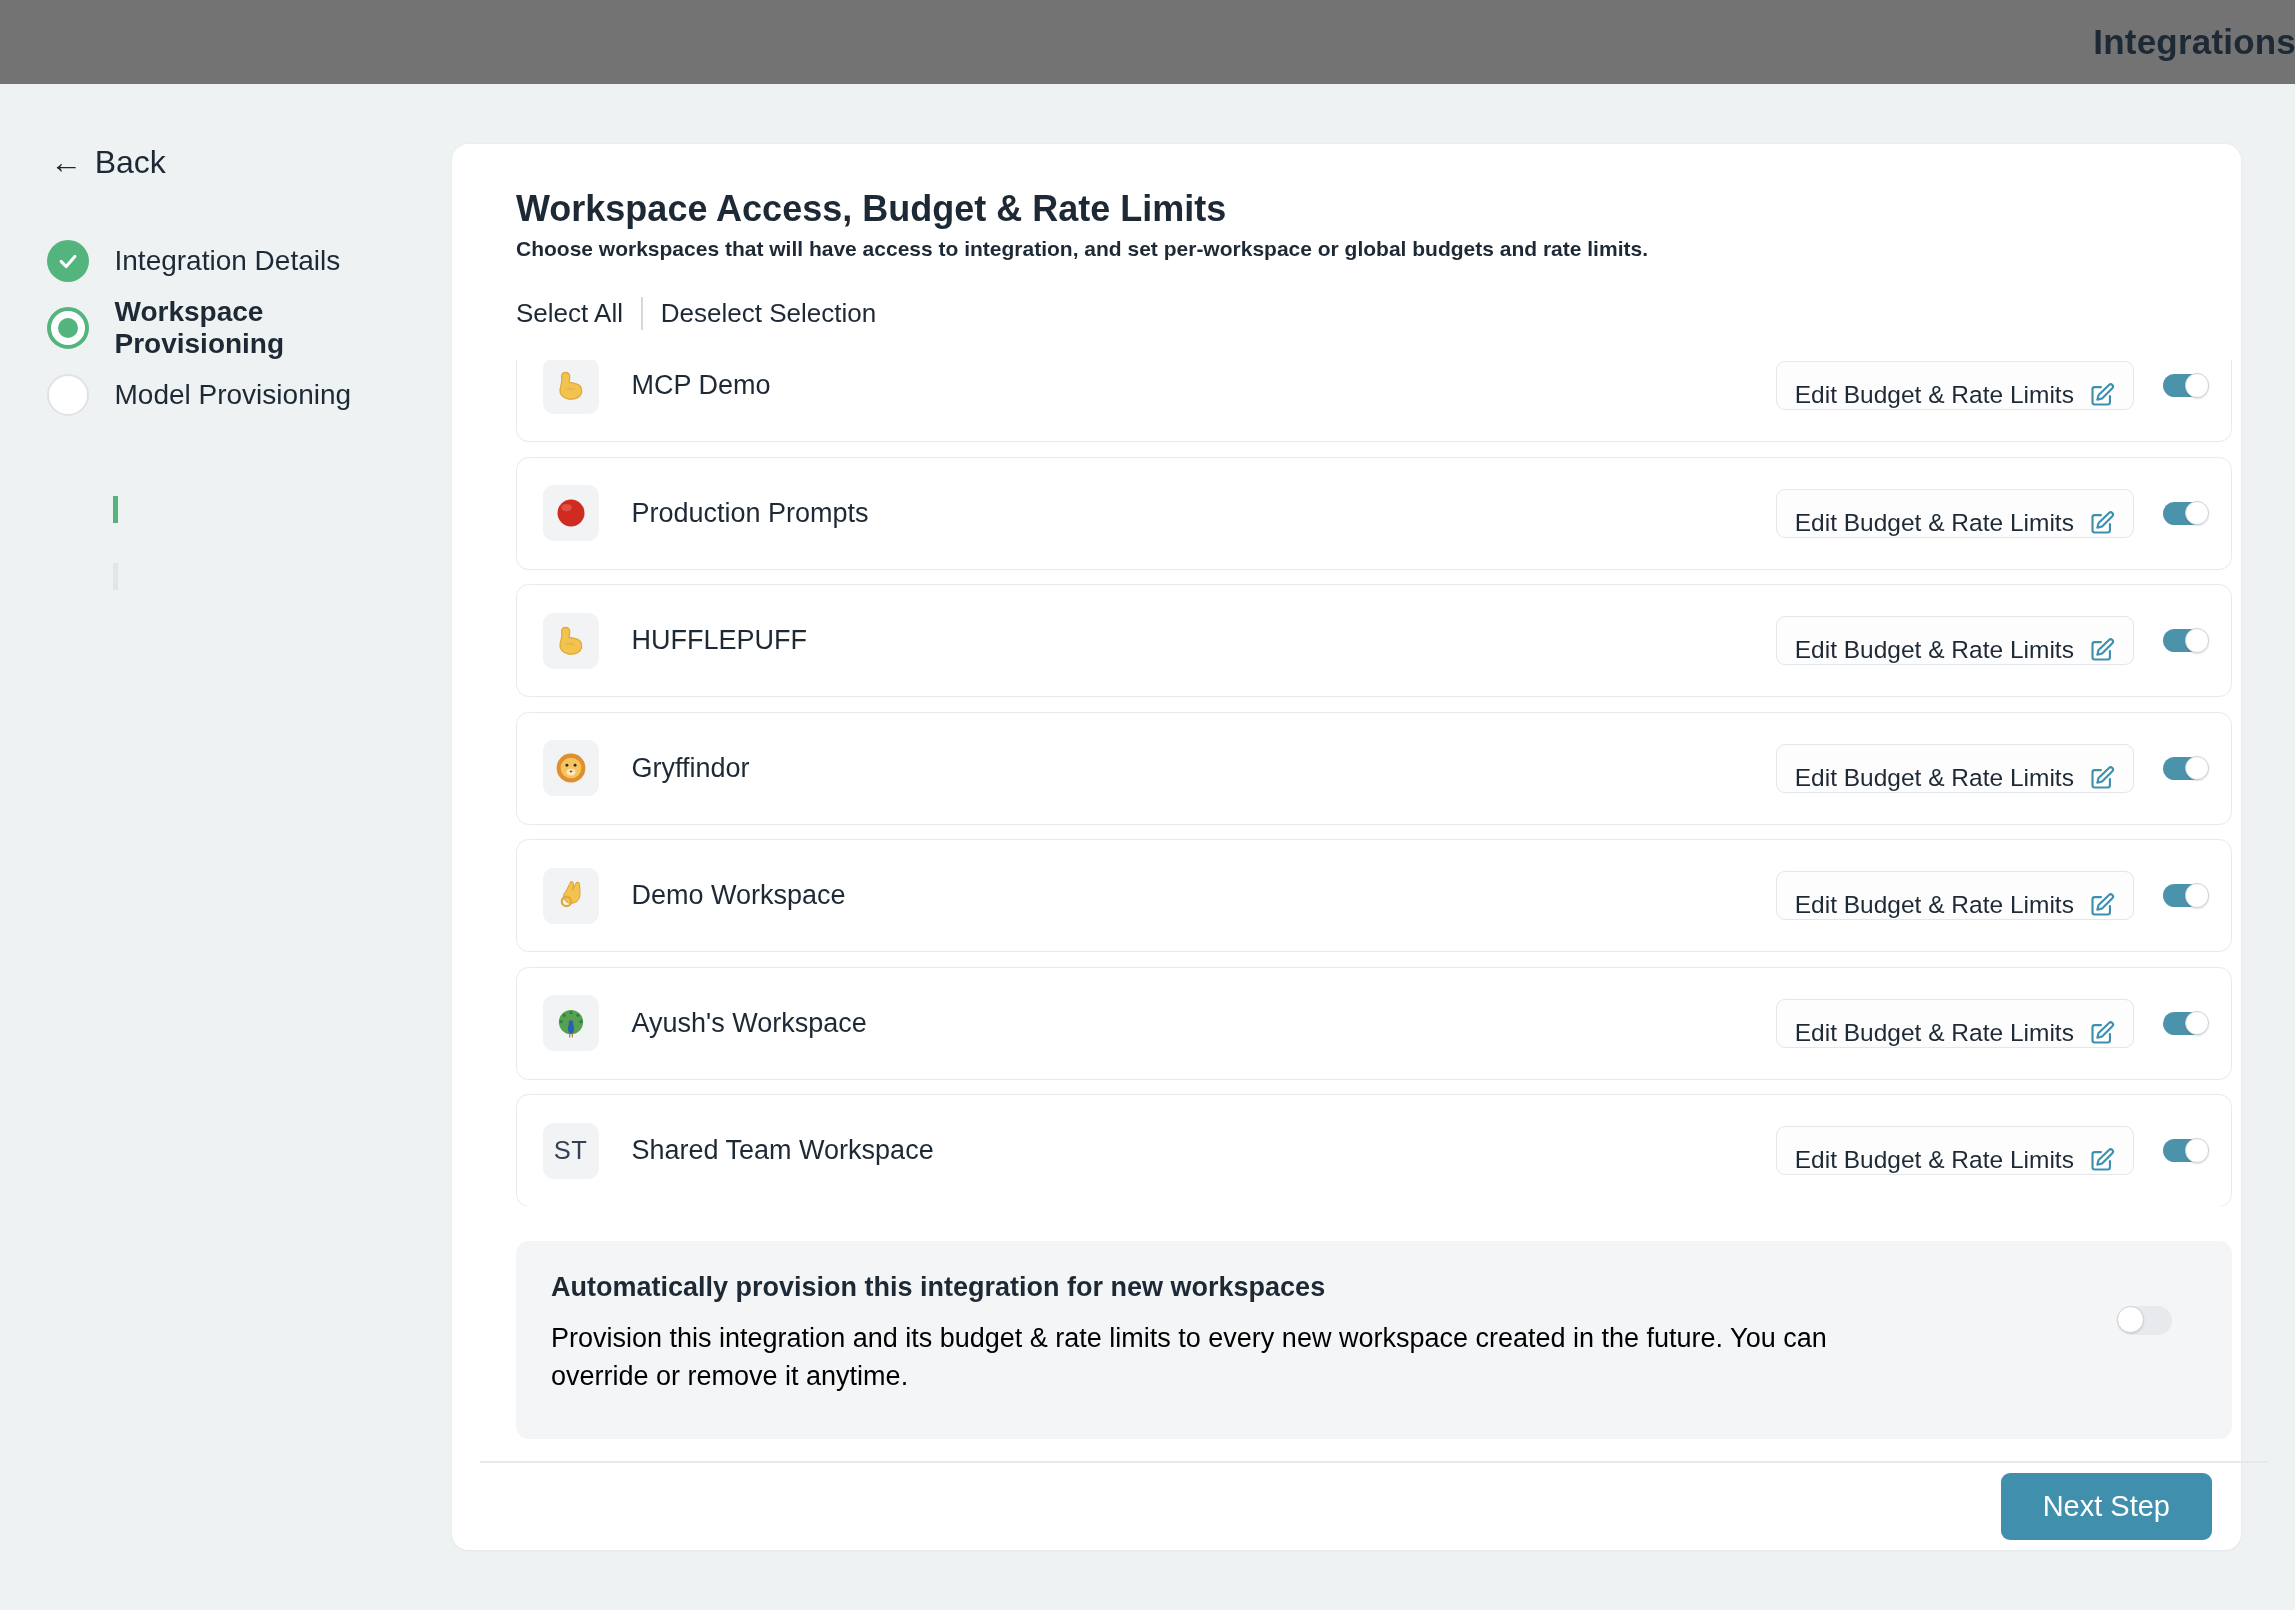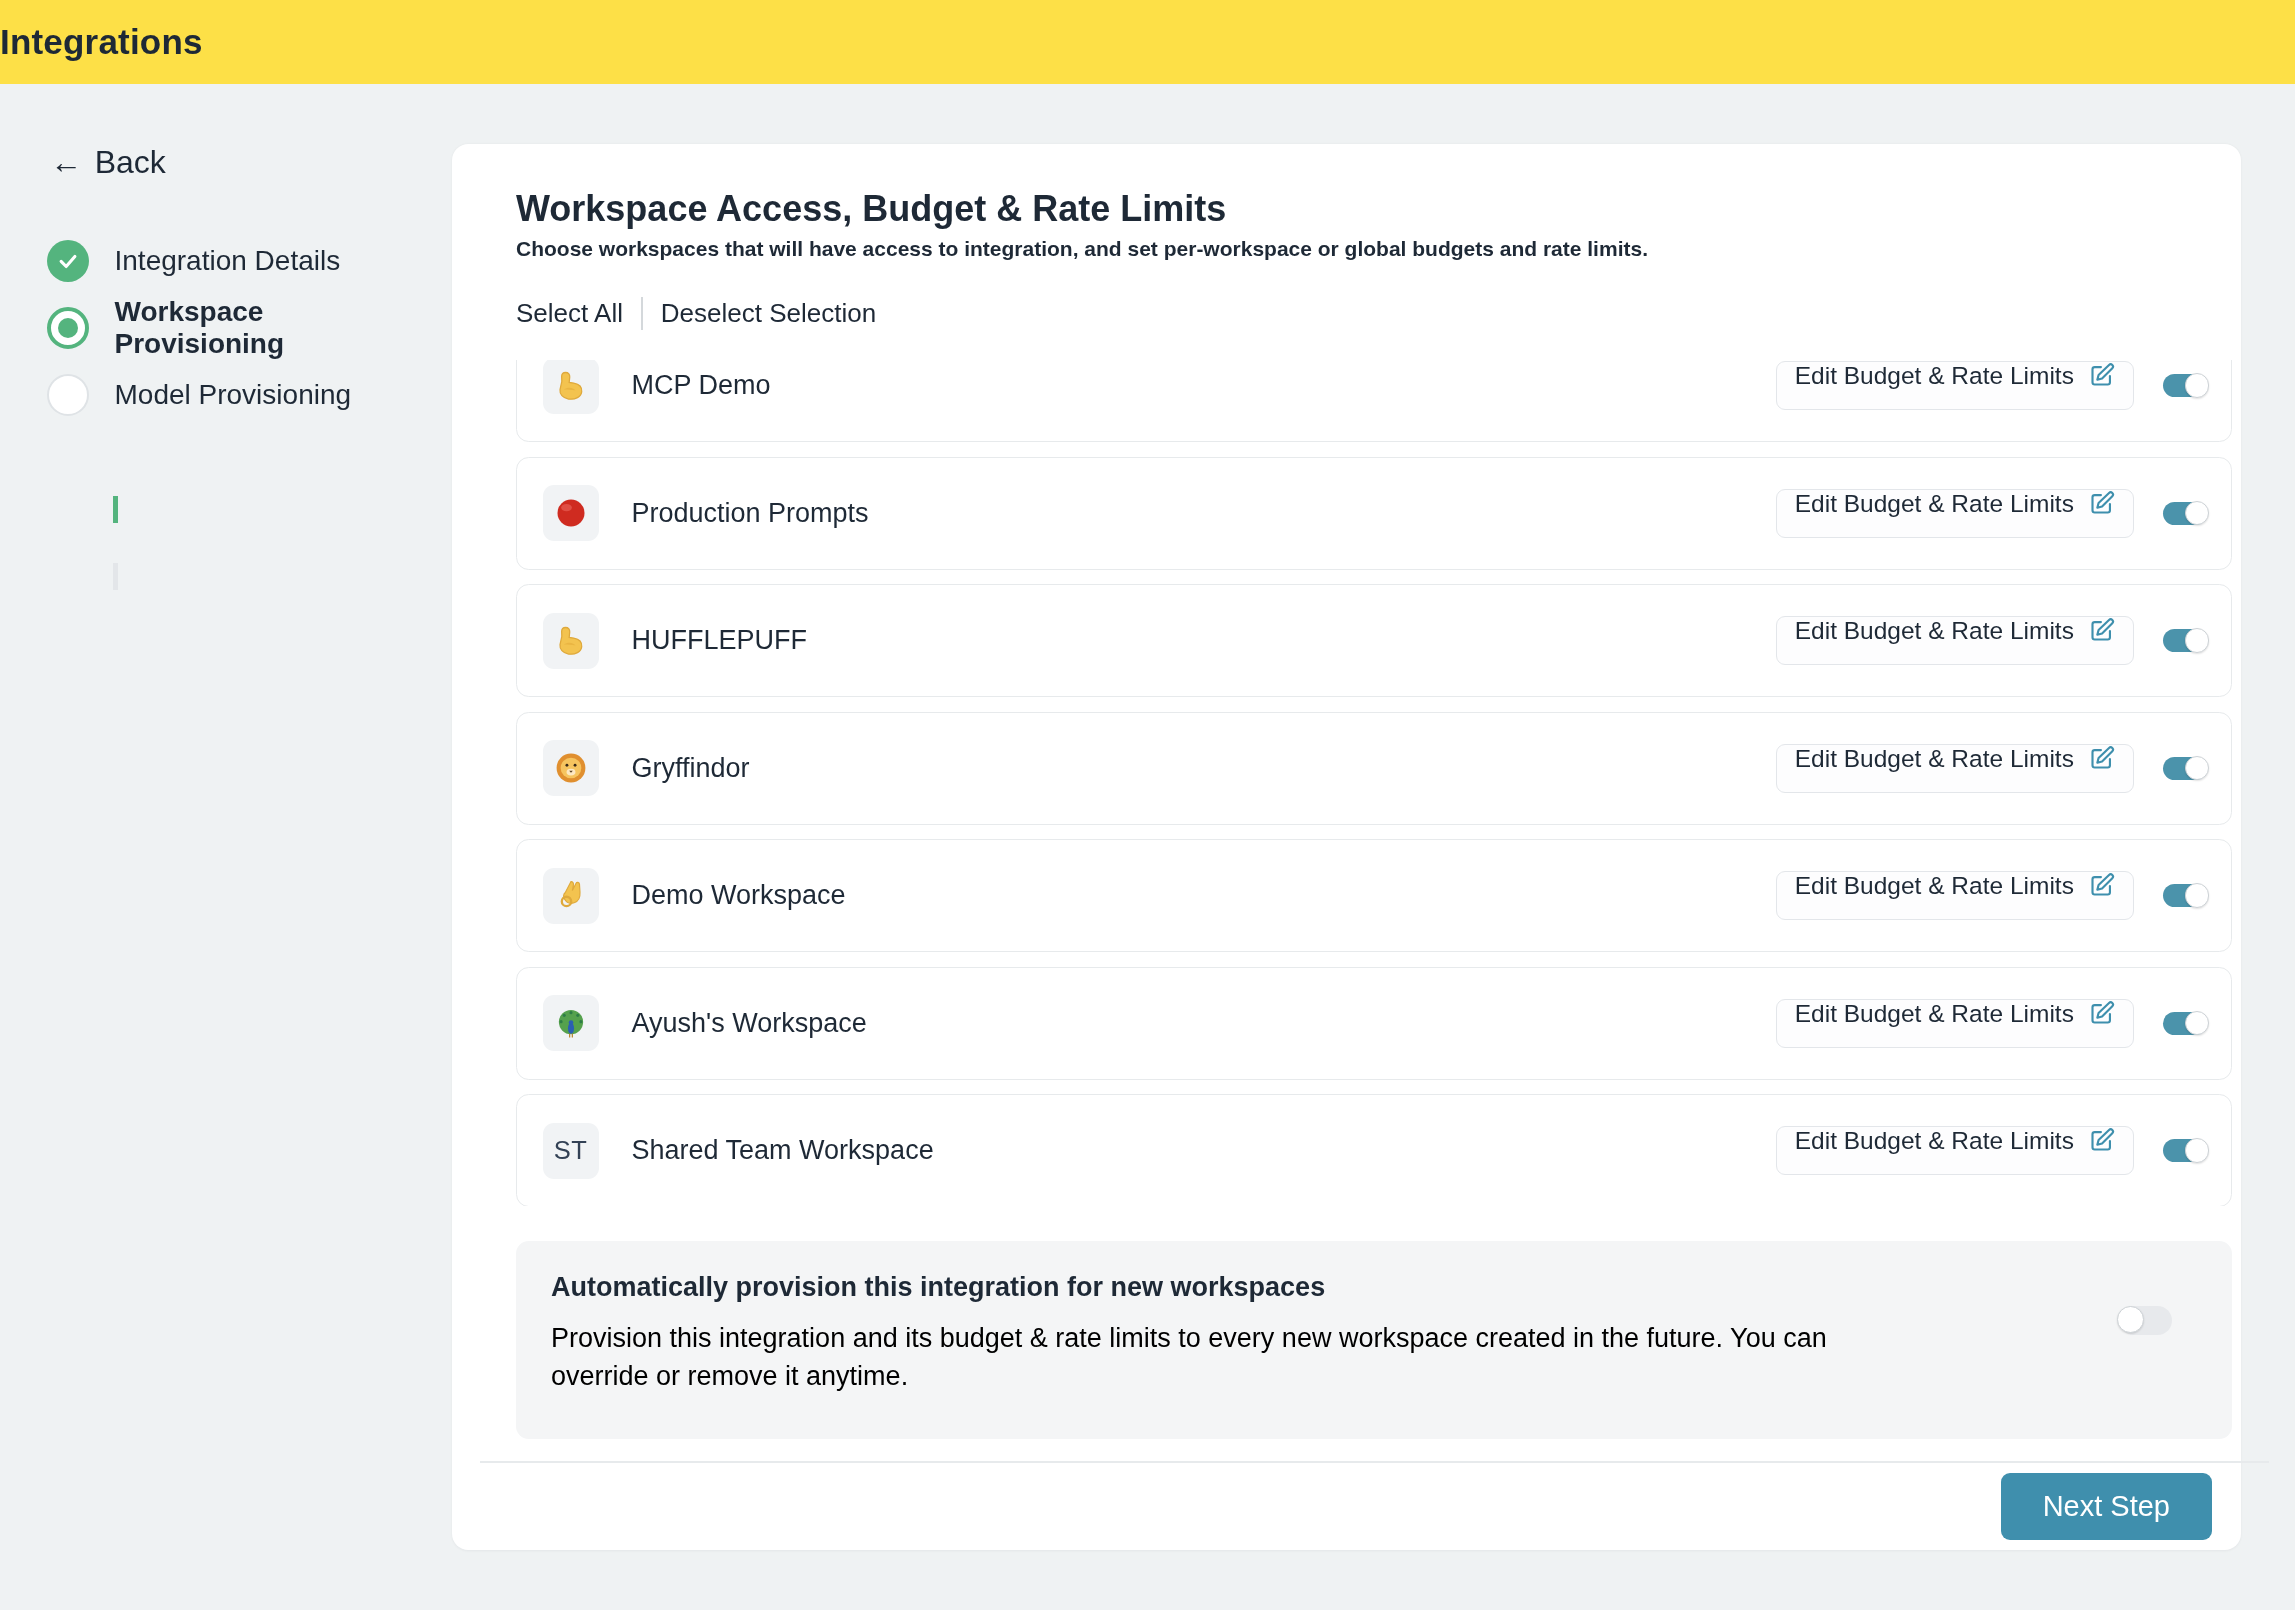--- a/index.html
+++ b/index.html
@@ -7,22 +7,22 @@
   body {
     font-family:"Liberation Sans", sans-serif;
     background:#eff2f3;
     color:#1f2a37;
     position:relative;
     overflow:hidden;
   }
   
   .topbar {
     position:absolute; left:0; top:0; width:2296px; height:84px;
-    background:#fde047;
-    display:flex; align-items:center; 
+    background:#737373;
+    display:flex; align-items:center; padding-left:36px;justify-content:flex-end;
   }
   .topbar h1 { font-size:35px; font-weight:bold; color:#1e2936; letter-spacing:0.2px; }
 
   
   .back-link {
     position:absolute; left:50px; top:144px;
     font-size:32px; color:#1e2936; cursor:pointer;
     display:flex; align-items:center; gap:12.7px;
   }
   .stepper { position:absolute; left:47px; top:227px; width:382px; }
@@ -64,21 +64,21 @@
   .ws-row:first-child { margin-top:-31px; }
   .avatar-box {
     width:56px; height:56px; border-radius:11px; background:#f1f3f5;
     display:flex; align-items:center; justify-content:center; flex:0 0 56px;
   }
   .avatar-box svg { width:36px; height:36px; }
   .avatar-box .initials { font-size:25.5px; color:#334155; letter-spacing:0.5px; }
   .ws-name { margin-left:33px; font-size:27px; color:#1e2936; }
   .row-right { margin-left:auto; display:flex; align-items:center; }
   .edit-btn {
-    display:flex; align-items:flex-start; gap:14.5px;
+    display:flex; align-items:flex-end; gap:14.5px;
     border:1.8px solid #e3e6ea; background:#fdfdfe; border-radius:9px;
     height:49px; padding:0 18px; font-size:24.5px; color:#1e2936; cursor:pointer;
   }
   .edit-btn svg { width:27px; height:27px; }
   .toggle {
     position:relative; width:44px; height:23px; border-radius:11.8px; margin-left:29px;
     background:#4b93ab; cursor:pointer; flex:0 0 44px;
   }
   .toggle .knob {
     position:absolute; top:-0.9px; width:24.5px; height:24.5px; border-radius:50%;

